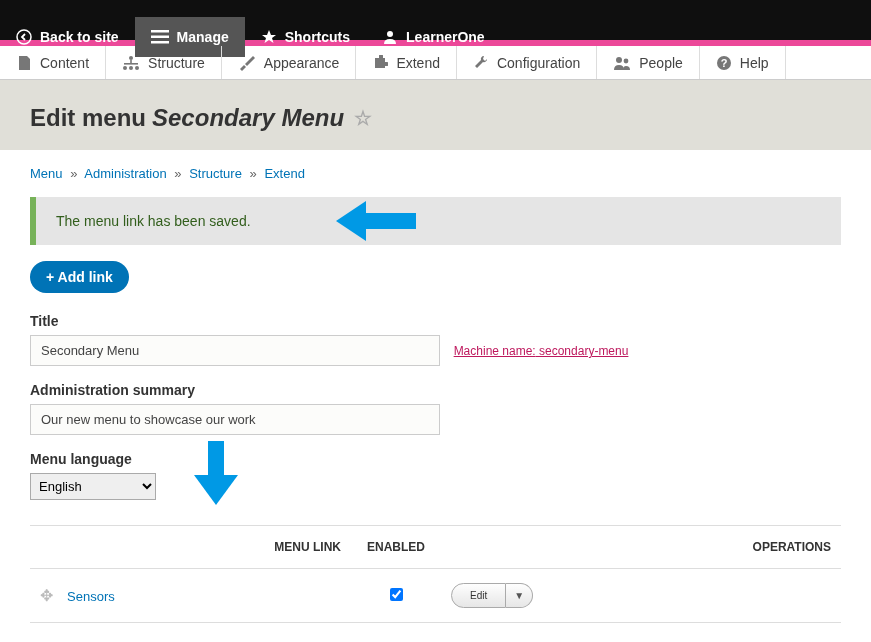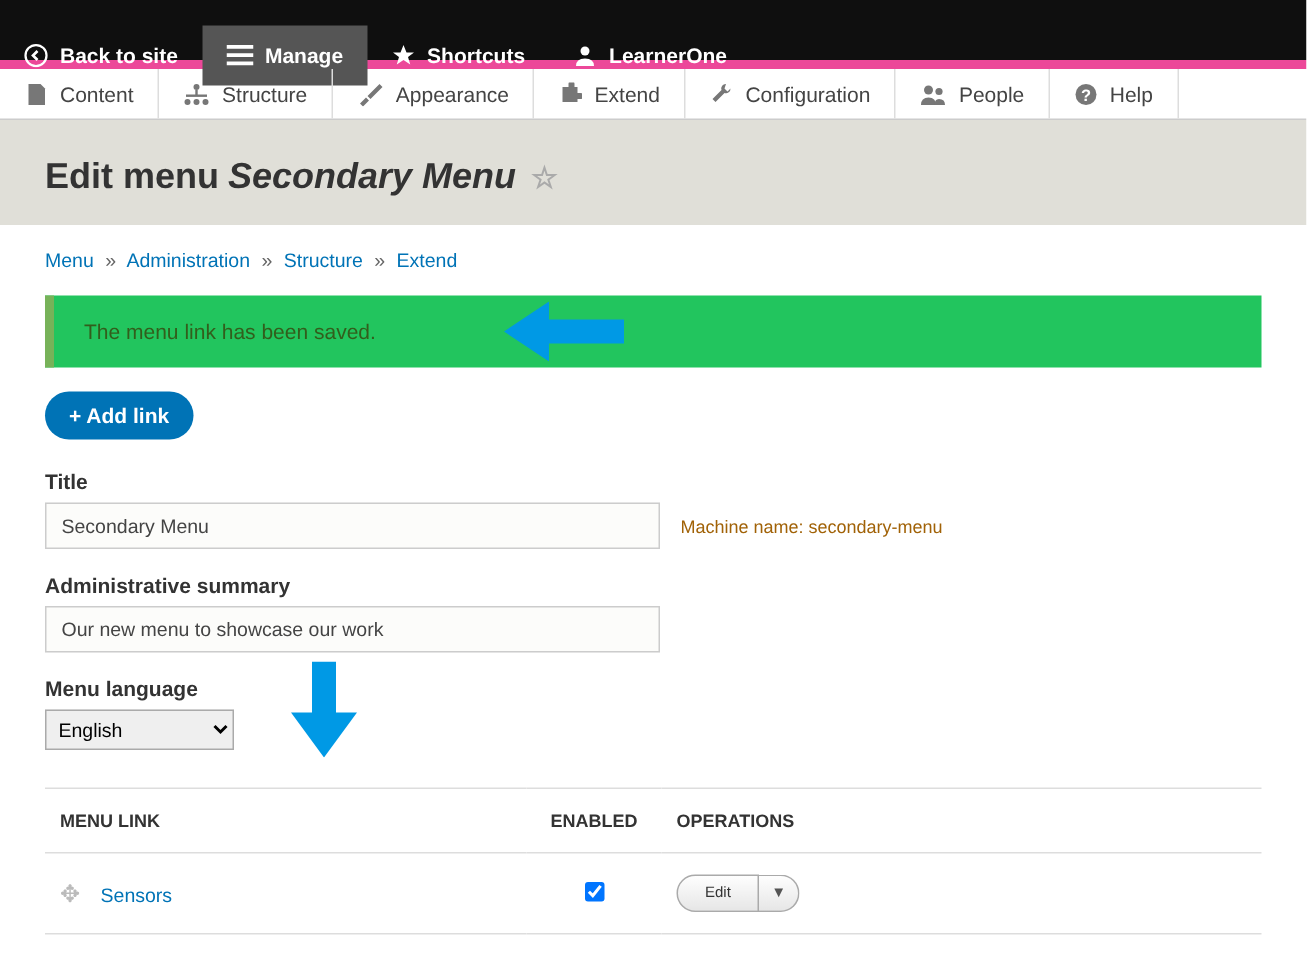--- a/index.html
+++ b/index.html
@@ -12,32 +12,32 @@
 .admin-menu-item { display: flex; align-items: center; padding: 0 16px; border-right: 1px solid #ddd; color: #444; font-size: 14px; cursor: pointer; }
 .admin-menu-item .aicon { margin-right: 8px; color: #777; display: inline-flex; }
 .header { background: #e0dfd8; padding: 24px 30px 18px; }
 .header h1 { font-size: 24px; font-weight: bold; color: #333; display: flex; align-items: center; }
 .header h1 em { font-style: italic; margin-left: 6px; }
 .star { margin-left: 10px; color: #aaa; font-size: 20px; cursor: pointer; }
 .content { padding: 16px 30px 30px; }
 .breadcrumb { font-size: 13px; margin-bottom: 16px; }
 .breadcrumb a { color: #0073b6; text-decoration: none; }
 .breadcrumb span.sep { color: #666; margin: 0 4px; }
-.message { background: #22c55e; border-left: 6px solid #77b259; padding: 16px 20px; color: #325e1c; font-size: 14px; margin-bottom: 16px; position: relative; }
+.message { background: #e5e5e5; border-left: 6px solid #77b259; padding: 16px 20px; color: #325e1c; font-size: 14px; margin-bottom: 16px; position: relative; }
 .arrow-right { position: absolute; left: 300px; top: 50%; transform: translateY(-50%); }
 .add-link-btn { background: #0073b6; color: #fff; border: none; border-radius: 20px; padding: 8px 16px; font-weight: bold; font-size: 14px; cursor: pointer; margin-bottom: 20px; }
 .form-row { margin-bottom: 16px; }
 .form-label { font-weight: bold; display: block; margin-bottom: 6px; font-size: 14px; }
 .text-input { width: 410px; padding: 7px 10px; border: 1px solid #ccc; font-size: 13px; color: #444; background: #fcfcfa; }
-.machine-name { font-size: 12px; color: #a16207; margin-left: 10px; }
+.machine-name { font-size: 12px; color: #be185d; margin-left: 10px; text-decoration: underline; }
 .select { width: 126px; padding: 4px; border: 1px solid #aaa; font-size: 13px; }
 .lang-row { display: flex; align-items: flex-start; gap: 38px; }
 .arrow-down { margin-top: -10px; }
 .table { width: 100%; border-collapse: collapse; margin-top: 20px; margin-bottom: 20px; border-bottom: 1px solid #ddd; }
-.table th { text-align: left; padding: 14px 10px; font-size: 12px; font-weight: bold; border-top: 1px solid #ddd; border-bottom: 1px solid #ddd; background: #fff; }
+.table th { text-align: right; padding: 14px 10px; font-size: 12px; font-weight: bold; border-top: 1px solid #ddd; border-bottom: 1px solid #ddd; background: #fff; }
 .table td { padding: 14px 10px; }
 .table a { color: #0073b6; text-decoration: none; }
 .drag-handle { color: #bbb; margin-right: 10px; cursor: move; font-size: 16px; }
 .ops-btn { display: inline-flex; align-items: stretch; }
 .ops-btn button { background: linear-gradient(#fefefe,#e6e6e6); border: 1px solid #aaa; padding: 6px 18px; font-size: 10px; cursor: pointer; border-radius: 14px 0 0 14px; font-weight: normal; color: #333; }
 .ops-btn .dd { background: linear-gradient(#fefefe,#e6e6e6); border: 1px solid #aaa; border-left: none; padding: 6px 8px; border-radius: 0 14px 14px 0; cursor: pointer; font-size: 10px; color: #555; display: flex; align-items: center; }
 svg { display: block; }
 </style>
 </head>
 <body>
@@ -184,21 +184,21 @@
   <div class="form-row">
     <label class="form-label">Title</label>
     <input class="text-input" value="Secondary Menu" style="">
     <span class="machine-name">
       <span>Machine name:</span>
       <span>secondary-menu</span>
     </span>
   </div>
 
   <div class="form-row">
-    <label class="form-label">Administrative summary</label>
+    <label class="form-label">Administration summary</label>
     <input class="text-input" value="Our new menu to showcase our work" style="">
   </div>
 
   <div class="form-row lang-row">
     <div>
       <label class="form-label">Menu language</label>
       <select class="select">
         <option>English</option>
       </select>
     </div>

